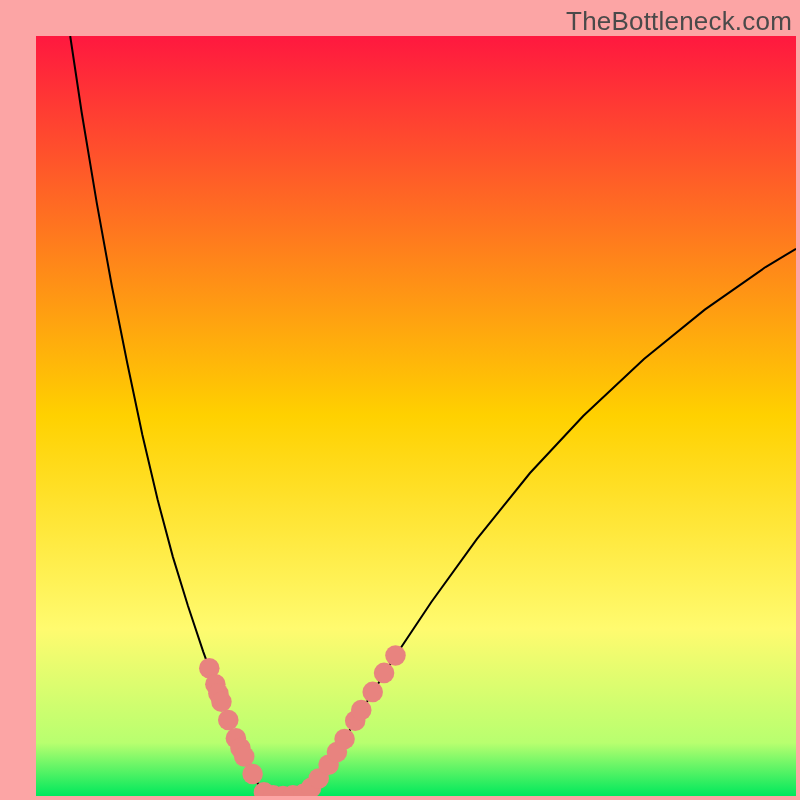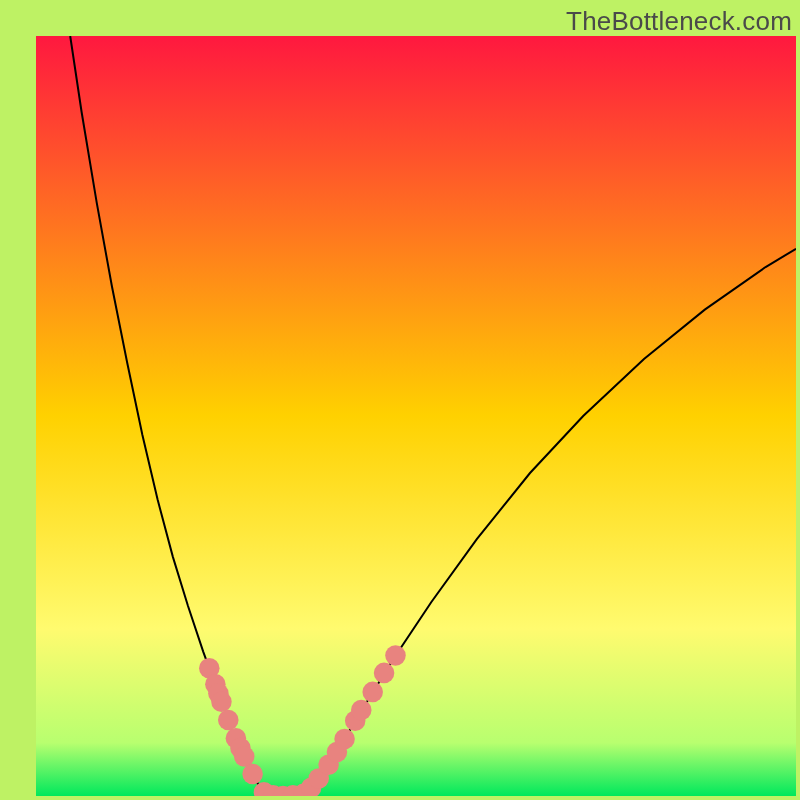--- a/index.html
+++ b/index.html
@@ -10,21 +10,21 @@
     overflow: hidden;
     background: #000;
     font-family: Arial, Helvetica, sans-serif;
   }
   .frame {
     position: absolute;
     left: 0;
     top: 0;
     width: 800px;
     height: 800px;
-    background: #bef264;
+    background: #fca5a5;
   }
   .plot {
     position: absolute;
     left: 36px;
     top: 36px;
     width: 760px;
     height: 760px;
   }
   .watermark {
     position: absolute;

